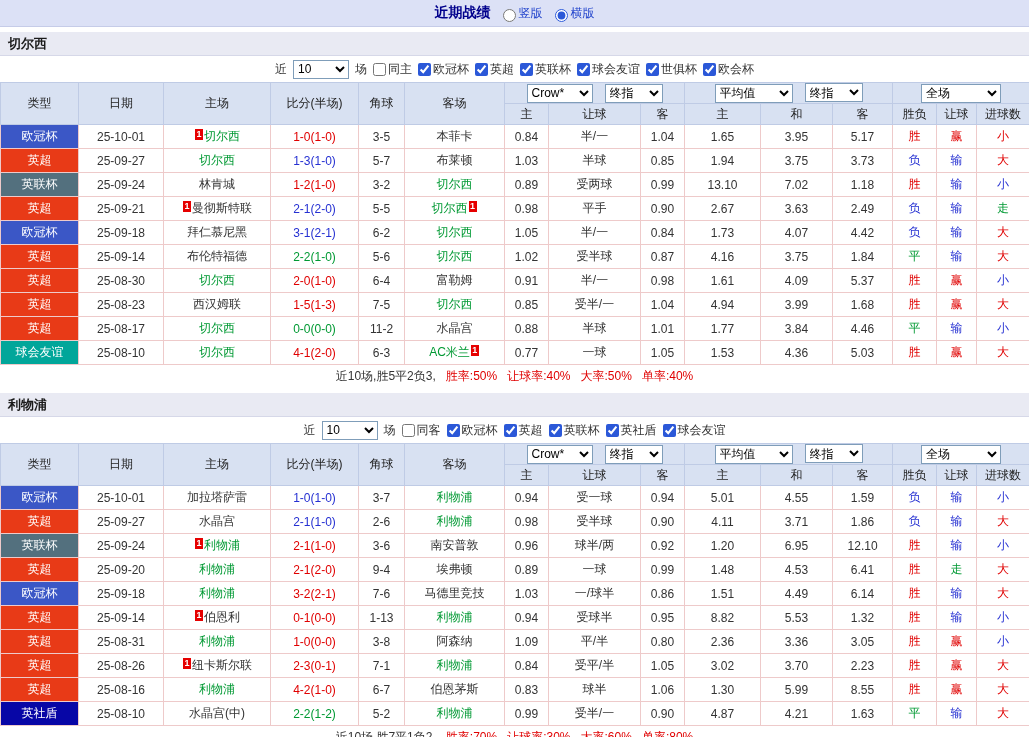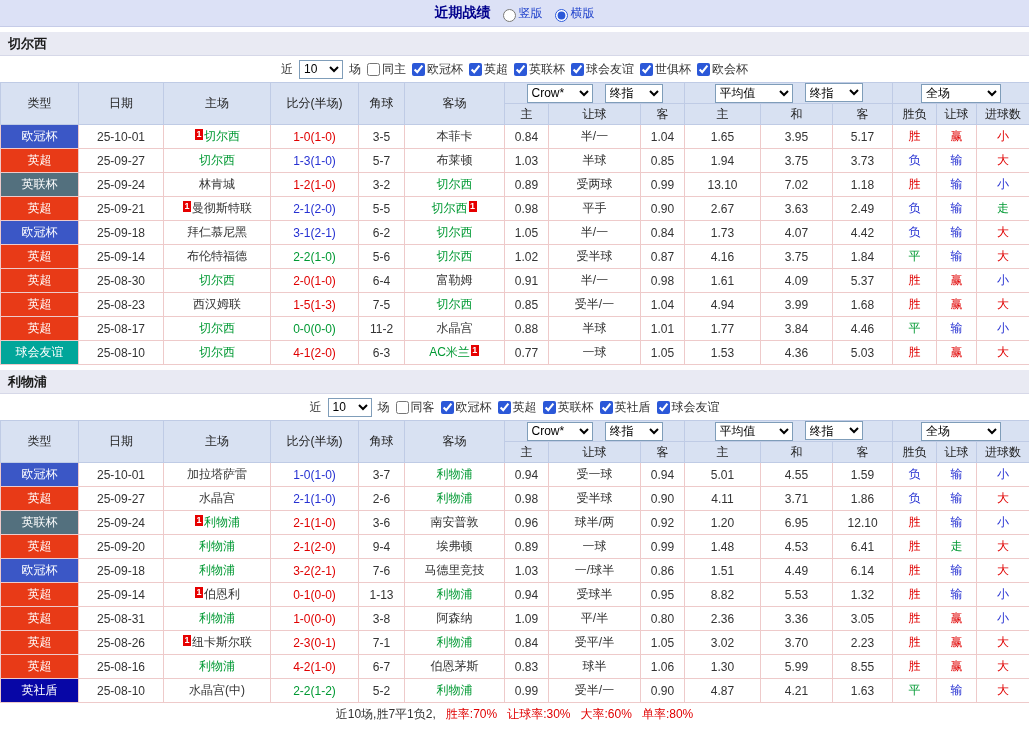--- a/index.html
+++ b/index.html
@@ -21,21 +21,21 @@
   input[type=radio], input[type=checkbox] { accent-color: #2b58d8; margin: 0; width: 13px; height: 13px; }
   .section { margin-top: 5px; }
   .section-bar {
     height: 24px; background: #e9eaf3; border-bottom: 1px solid #d6d8e8;
     display: flex; align-items: center; padding-left: 8px;
     font-size: 13px; font-weight: bold; color: #1a1a1a;
   }
   .filter-row { height: 26px; display: flex; align-items: center; justify-content: center; gap: 6px; font-size: 12px; }
   .chk { display: flex; align-items: center; gap: 2px; cursor: pointer; }
   select { font-size: 12px; height: 19px; border: 1px solid #7f9db9; background: #fff; }
-  select[data-name="recent-count-select"] { width: 44px; }
+  select[data-name="recent-count-select"] { width: 56px; }
   select[data-name="bookmaker-select"] { width: 66px; }
   select[data-name="crown-final-select"], select[data-name="avg-final-select"] { width: 58px; }
   select[data-name="avg-select"] { width: 78px; font-family: Liberation Mono, monospace; }
   select[data-name="fulltime-select"] { width: 80px; }
   table { border-collapse: collapse; table-layout: fixed; width: 1029px; font-size: 12px; }
   th, td { border: 1px solid #eecaca; text-align: center; padding: 0; white-space: nowrap; overflow: hidden; }
   thead th { background: #d8e1f2; border-color: #bfcbe5; font-weight: normal; color: #222; height: 21px; }
   .sel-cell select { margin: 0 6px; }
   td { height: 24px; }
   .type-cell { color: #fff; }
@@ -314,20 +314,21 @@
             <td class="odds" data-name="crown-away-odds">1.05</td>
             <td class="odds" data-name="avg-home-odds">1.53</td>
             <td class="odds" data-name="avg-draw-odds">4.36</td>
             <td class="odds" data-name="avg-away-odds">5.03</td>
             <td class="t-r" data-name="result-cell">胜</td>
             <td class="t-r" data-name="handicap-result-cell">赢</td>
             <td class="t-r" data-name="goals-result-cell">大</td>
           </tr>
         </tbody>
       </table>
+      <div class="summary" data-name="summary-line"><span class="lead" data-name="summary-lead">近10场,胜5平2负3,</span><span class="stat" data-name="summary-stat">胜率:50%</span><span class="stat" data-name="summary-stat">让球率:40%</span><span class="stat" data-name="summary-stat">大率:50%</span><span class="stat" data-name="summary-stat">单率:40%</span></div>
     </div>
     <div class="section" data-name="team-section">
       <div class="section-bar" data-name="team-name-bar">
         <span data-name="team-name">利物浦</span>
       </div>
       <div class="filter-row" data-name="filter-row">
         <span data-name="near-label">近</span>
         <select data-name="recent-count-select"><option>10</option></select>
         <span data-name="games-label">场</span>
         <label class="chk" data-name="same-venue-filter">

